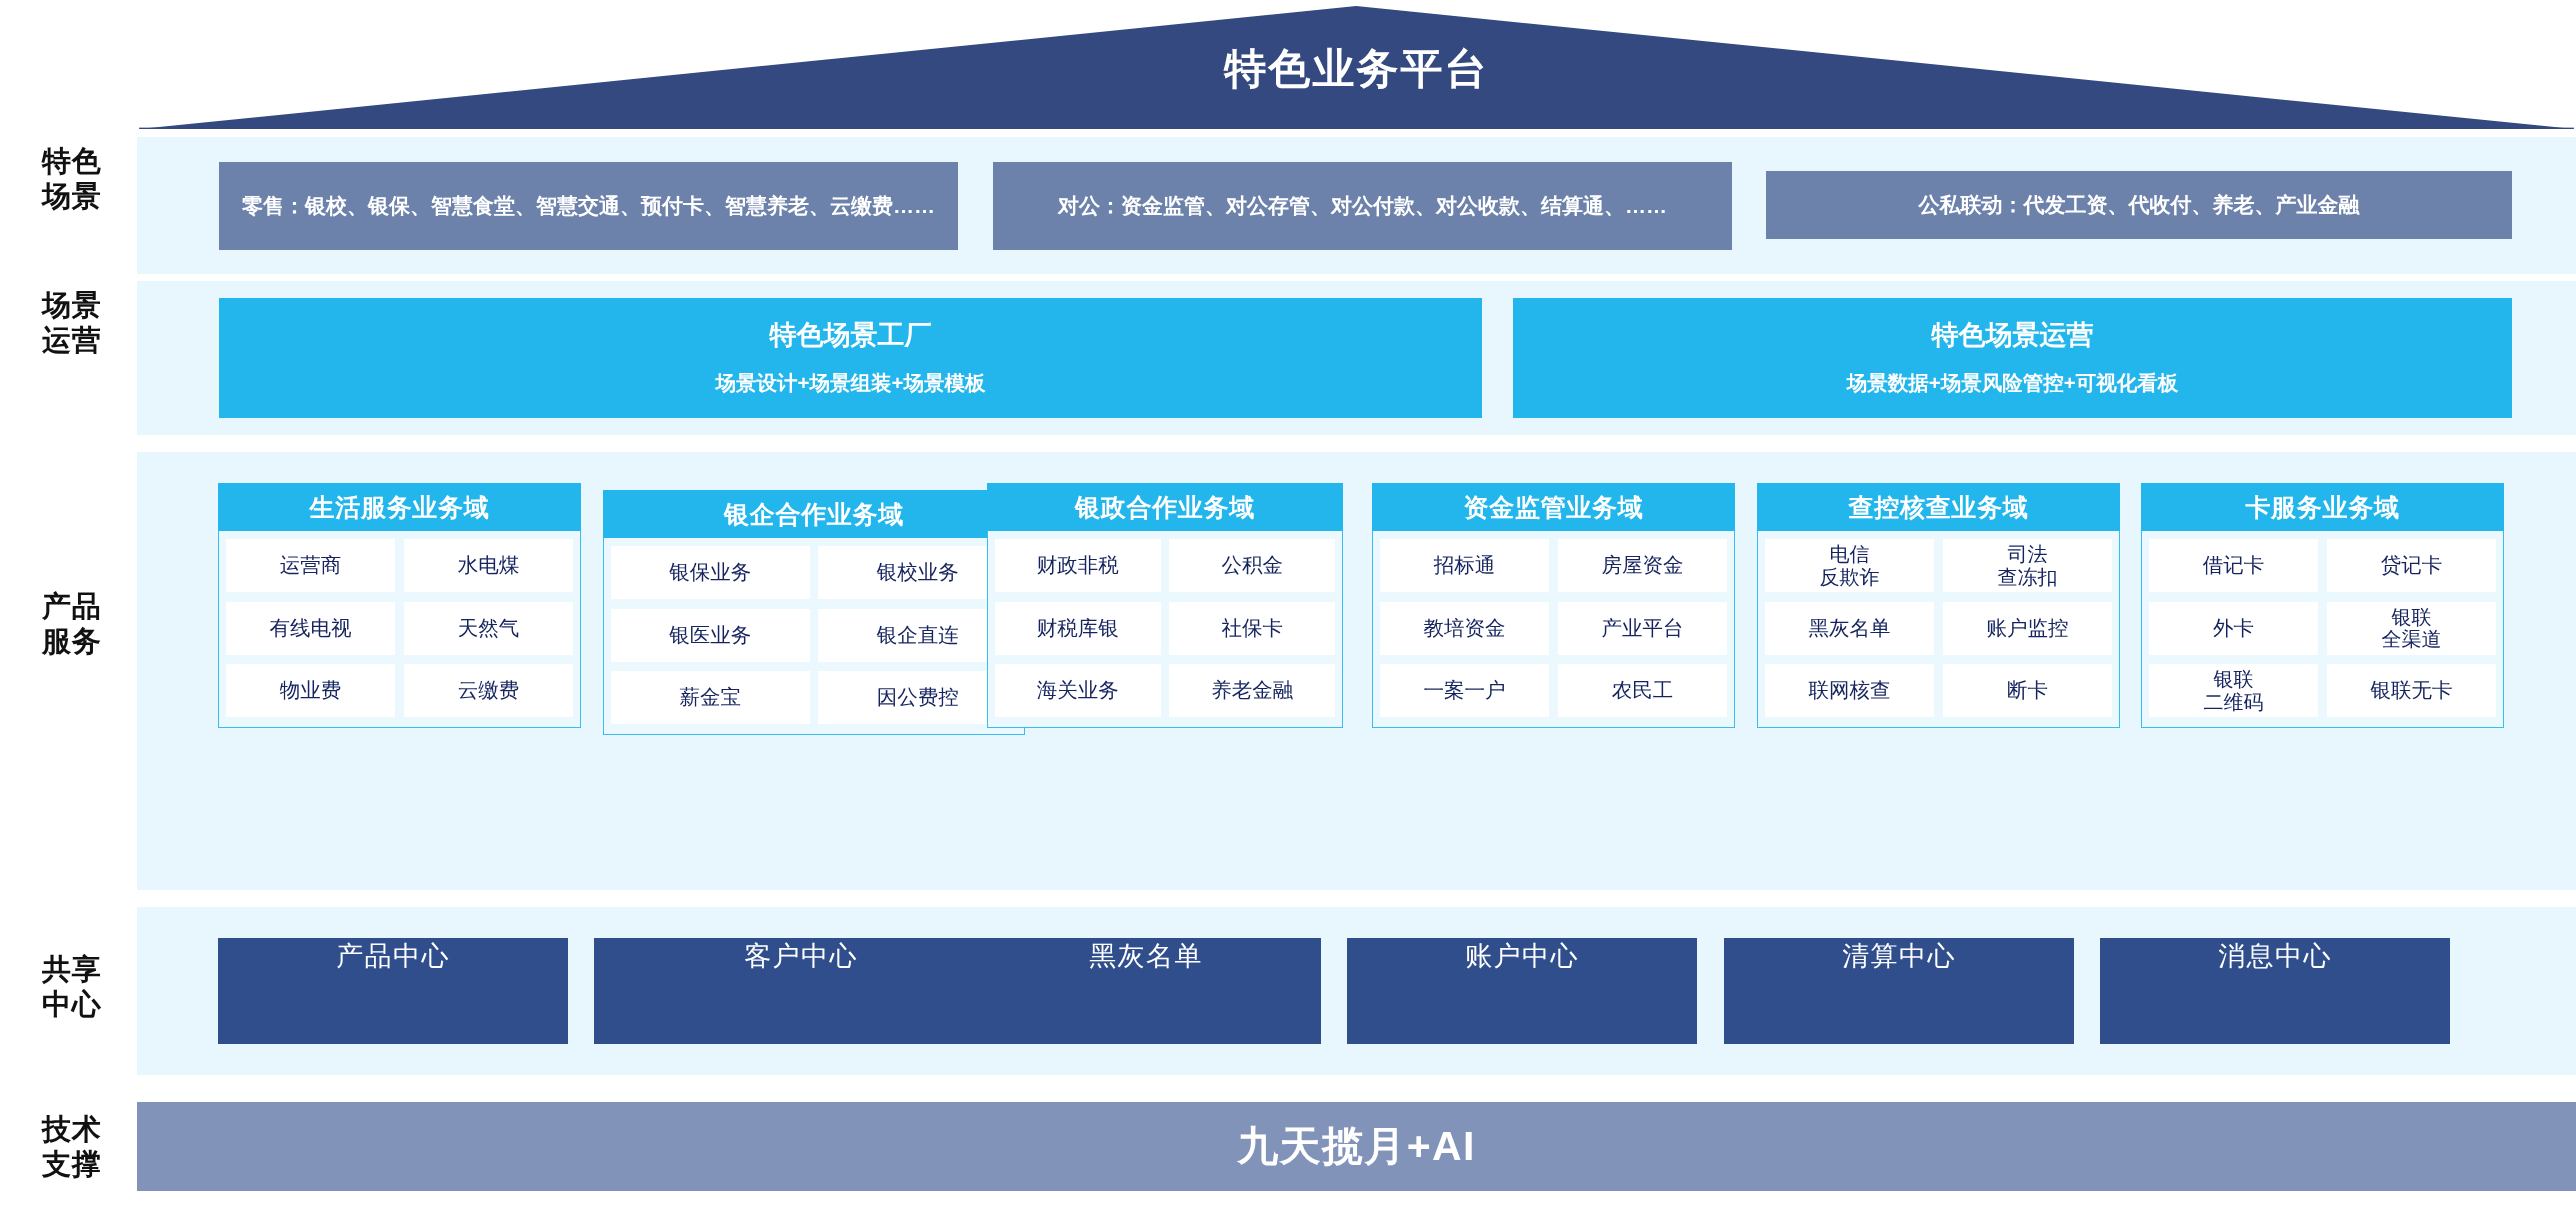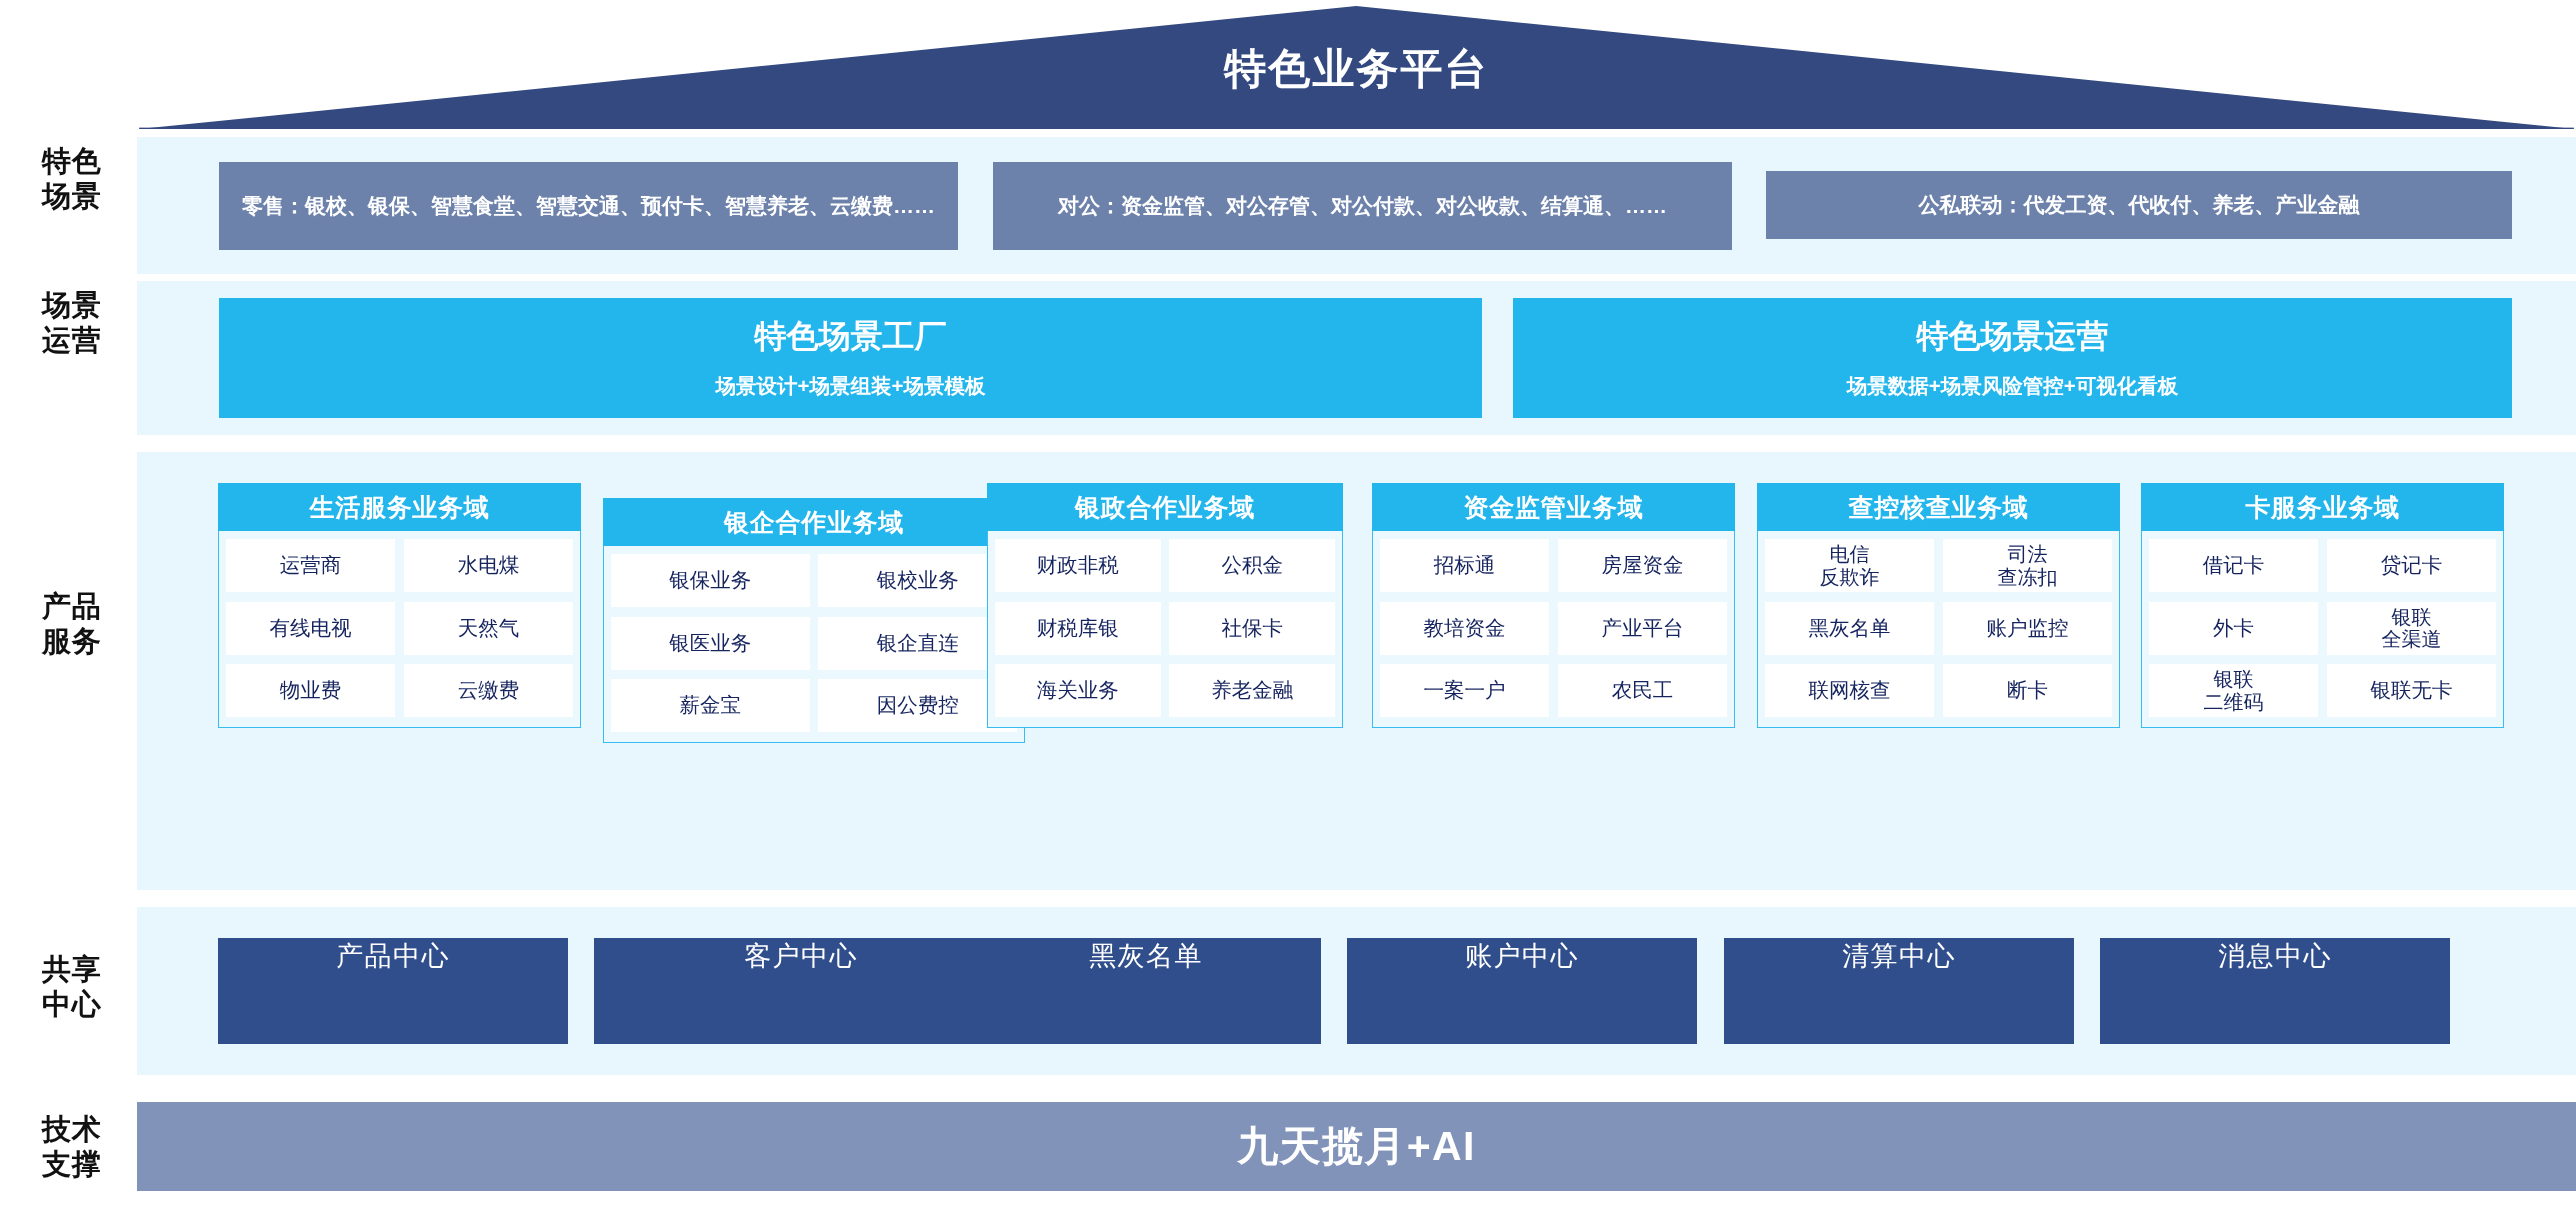--- a/index.html
+++ b/index.html
@@ -43,21 +43,21 @@
     line-height:1.5;text-align:center;
     padding:0 12.3px;box-sizing:border-box;
   }
 
   
   .ops-box{
     position:absolute;background:#22b6ec;
     display:flex;flex-direction:column;align-items:center;justify-content:center;
     color:#fff;text-align:center;
   }
-  .ops-title{font-size:32px;font-weight:bold;line-height:1.1;margin-bottom:21px;}
+  .ops-title{font-size:27px;font-weight:bold;line-height:1.1;margin-bottom:21px;}
   .ops-sub{font-size:20.5px;font-weight:bold;line-height:1.1;}
 
   
   .dom-card{position:absolute;}
   .dom-head{
     height:48px;background:#22b6ec;color:#fff;
     display:flex;align-items:center;justify-content:center;
     font-size:25px;font-weight:bold;letter-spacing:0.7px;
   }
   .dom-body{
@@ -145,21 +145,21 @@
       <div class="dom-body">
         <div class="dom-item">运营商</div>
         <div class="dom-item">水电煤</div>
         <div class="dom-item">有线电视</div>
         <div class="dom-item">天然气</div>
         <div class="dom-item">物业费</div>
         <div class="dom-item">云缴费</div>
       </div>
     </div>
 
-    <div class="dom-card" style="left:466px;top:46px;width:422px;">
+    <div class="dom-card" style="left:466px;top:38px;width:422px;">
       <div class="dom-head">银企合作业务域</div>
       <div class="dom-body">
         <div class="dom-item">银保业务</div>
         <div class="dom-item">银校业务</div>
         <div class="dom-item">银医业务</div>
         <div class="dom-item">银企直连</div>
         <div class="dom-item">薪金宝</div>
         <div class="dom-item">因公费控</div>
       </div>
     </div>

